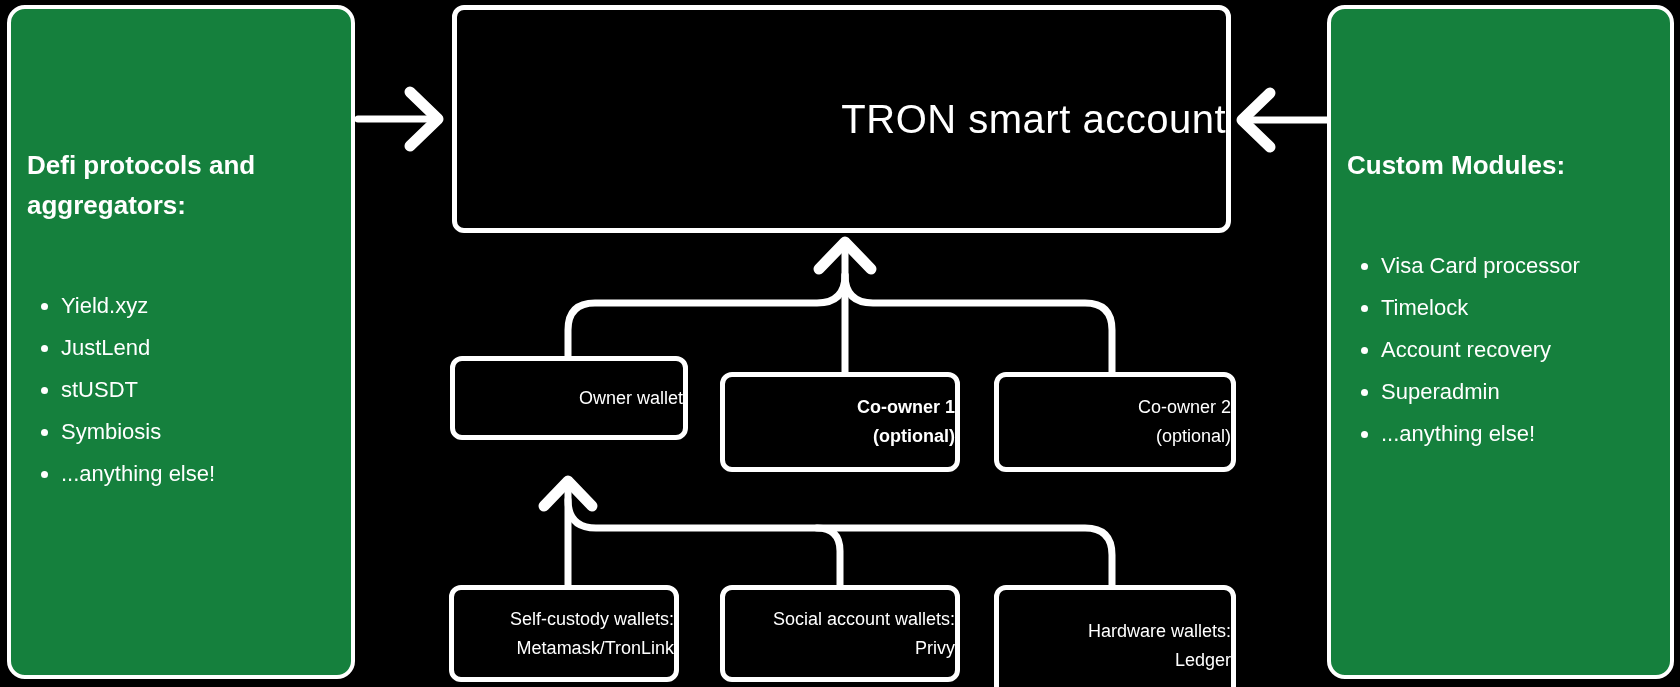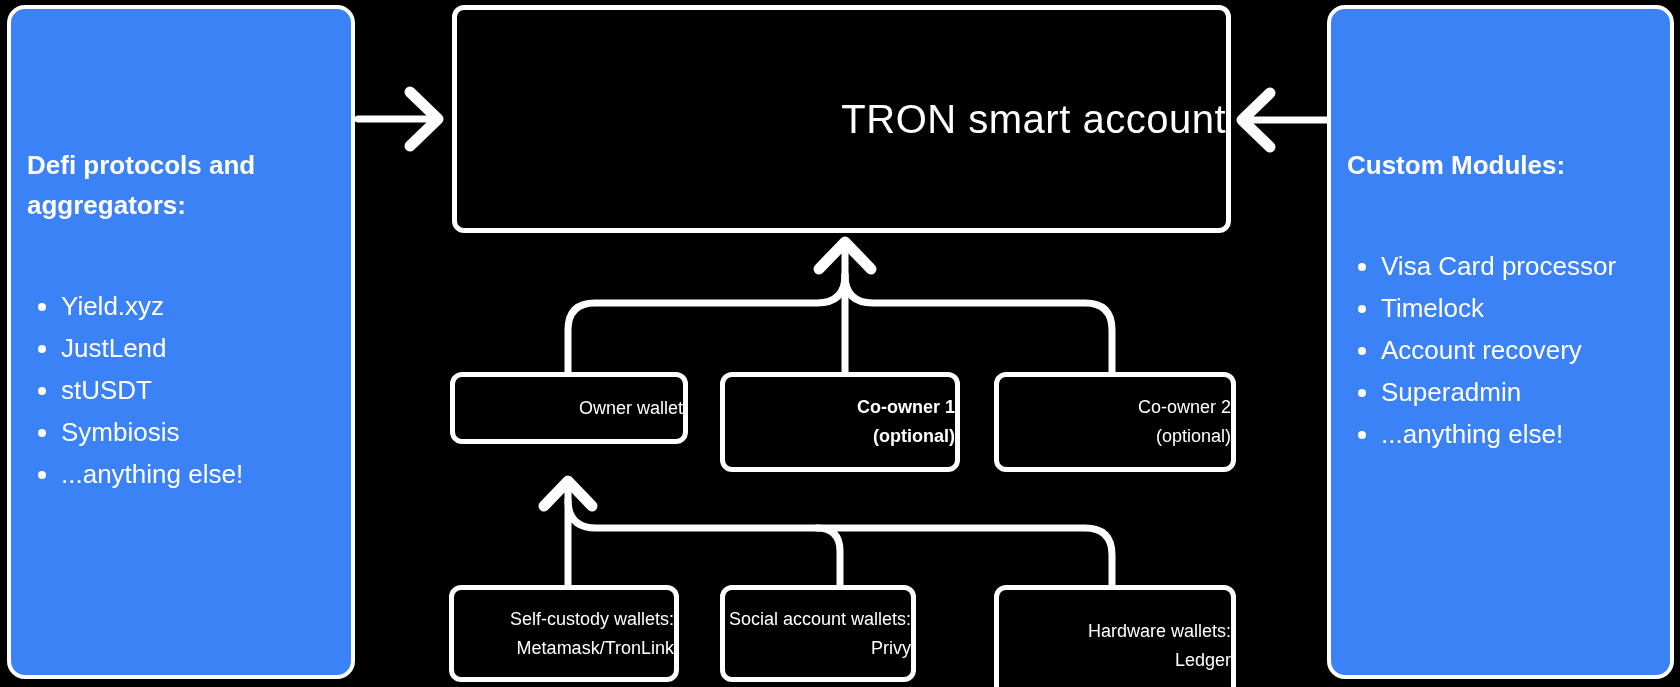--- a/index.html
+++ b/index.html
@@ -4,49 +4,49 @@
 <style>
   html,body { margin:0; padding:0; background:#000; }
   .canvas {
     position:relative; width:1680px; height:687px;
     background:#000000; color:#ffffff;
     font-family:"Liberation Sans", sans-serif;
     overflow:hidden;
   }
   .panel {
     position:absolute; box-sizing:border-box;
-    background:#3b82f6; border:4px solid #ffffff; border-radius:18px;
+    background:#15803d; border:4px solid #ffffff; border-radius:18px;
   }
   .panel-left  { left:7px;    top:5px; width:348px; height:674px; }
   .panel-right { left:1327px; top:5px; width:347px; height:674px; }
   .panel h2 {
     margin:136px 24px 0 16px;
     font-size:26px; font-weight:700; line-height:40px; color:#ffffff;
   }
   .panel ul {
     margin:60px 0 0 0; padding:0 36px 0 50px;
-    font-size:26px; font-weight:400; line-height:42px; color:#ffffff;
+    font-size:22px; font-weight:400; line-height:42px; color:#ffffff;
     list-style:disc;
   }
   .box {
     position:absolute; box-sizing:border-box;
     background:#000000; border:5px solid #ffffff; border-radius:12px;
     display:flex; flex-direction:column; align-items:flex-end; justify-content:center;
     text-align:center;
   }
   .box-tron {
     left:452px; top:5px; width:779px; height:228px;
     font-size:40px; font-weight:400; letter-spacing:0.5px;
   }
   .box-sm { font-size:18px; line-height:29px; font-weight:400; }
-  .box-owner    { left:450px; top:372px; width:238px; height:72px; }
+  .box-owner    { left:450px; top:356px; width:238px; height:84px; }
   .box-co1      { left:720px; top:372px; width:240px; height:100px;font-weight:bold; }
   .box-co2      { left:994px; top:372px; width:242px; height:100px;padding-left:16px; }
   .box-self     { left:449px; top:585px; width:230px; height:97px; }
-  .box-social   { left:720px; top:585px; width:196px; height:97px; }
+  .box-social   { left:720px; top:585px; width:240px; height:97px; }
   .box-hardware { left:994px; top:585px; width:242px; height:122px; }
   svg.wires { position:absolute; left:0; top:0; pointer-events:none; }
   .wire     { stroke:#ffffff; stroke-width:7;  fill:none; stroke-linecap:round; }
   .head     { stroke:#ffffff; stroke-width:11; fill:none; stroke-linecap:round; stroke-linejoin:round; }
 </style>
 </head>
 <body>
 
 <div class="canvas">
 

